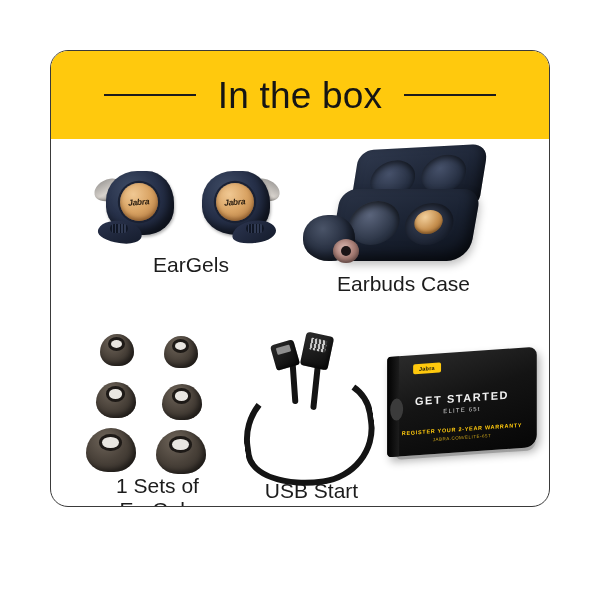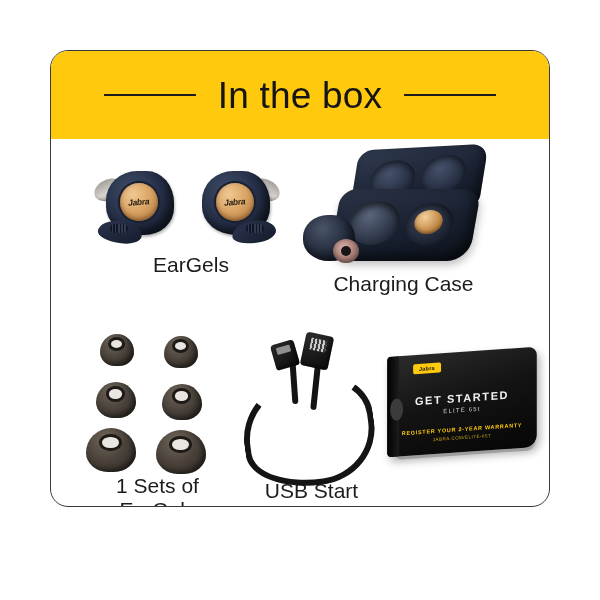--- a/index.html
+++ b/index.html
@@ -291,21 +291,21 @@
           <div class="case-base">
             <div class="base-well a"></div>
             <div class="case-bud-in"></div>
           </div>
           <div class="loose-bud">
             <div class="loose-body"></div>
             <div class="loose-tip"></div>
           </div>
         </div>
       </div>
-      <div class="cap">Charging Case</div>
+      <div class="cap">Earbuds Case</div>
     </div>
 
     <div class="cell" id="c-gels">
       <div class="art">
         <div class="gels">
           <div class="gel s g1"></div>
           <div class="gel s g2"></div>
           <div class="gel m g3"></div>
           <div class="gel m g4"></div>
           <div class="gel l g5"></div>

